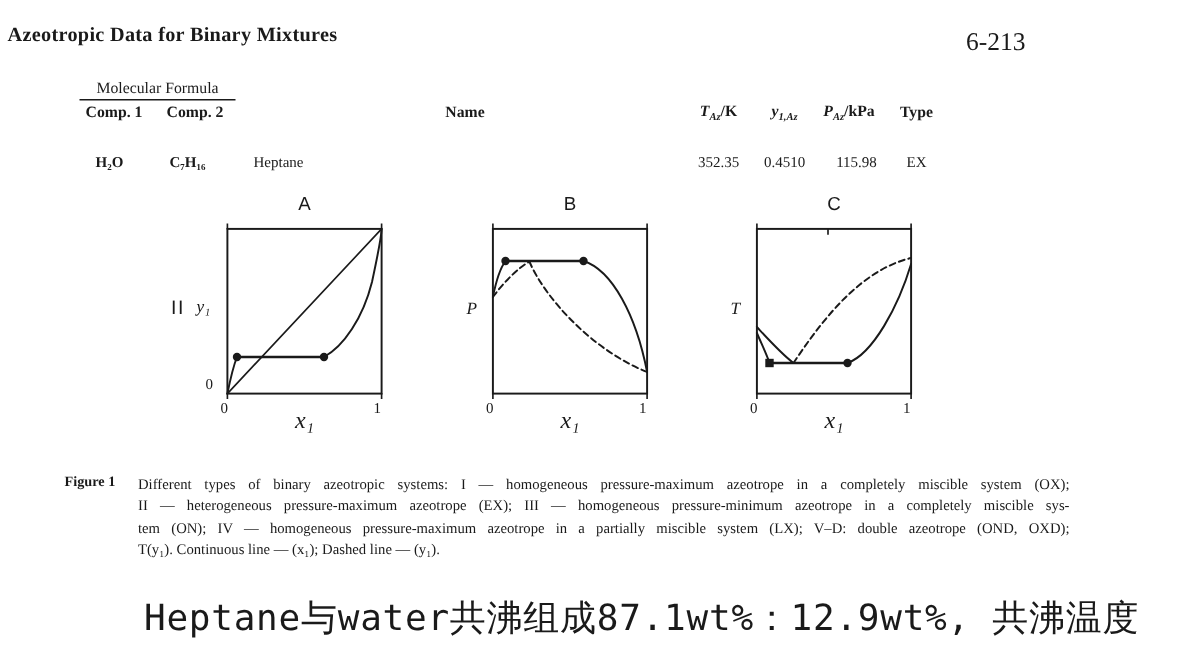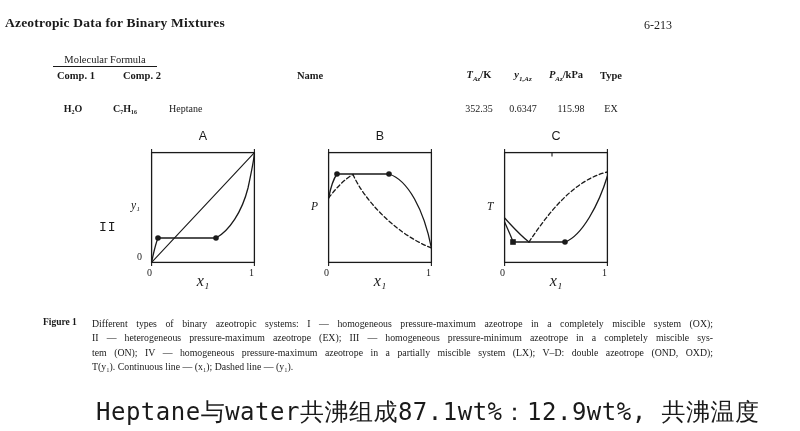--- a/index.html
+++ b/index.html
@@ -2,32 +2,32 @@
 <html><head>
 <meta charset="utf-8">
 <style>
   html,body{margin:0;padding:0;background:#fff;}
   #page{position:relative;width:800px;height:431px;background:#ffffff;overflow:hidden;
         font-family:"Liberation Serif","DejaVu Serif",serif;color:#1a1a1a;}
   .abs{position:absolute;}
   .b{font-weight:bold;}
   .i{font-style:italic;}
   #title{left:5px;top:15px;font-size:13.5px;font-weight:bold;letter-spacing:.2px;}
-  #pagenum{left:644px;top:18px;font-size:12px;}
+  #pagenum{left:644px;top:18px;font-size:17px;}
   .grp{left:53px;top:54px;width:104px;font-size:10.5px;font-weight:normal;text-align:center;
        border-bottom:1.5px solid #1a1a1a;padding-bottom:1px;}
   .hdr{top:70px;font-size:10.5px;font-weight:bold;text-align:center;}
   .hdr sub,.cell sub{font-size:7px;margin-top:32px;}
   .cell{top:103px;font-size:10px;text-align:center;}
   svg.plot{position:absolute;overflow:visible;}
   .dg-title{top:129px;font-size:12.5px;font-family:"Liberation Sans","DejaVu Sans",sans-serif;text-align:center;}
   .ylab{font-size:11.5px;font-style:italic;}
   .axnum{font-size:10px;}
   .xlab{top:272px;font-size:16px;font-style:italic;text-align:center;}
-  #roman{left:99px;top:197px;font-size:13px;font-family:Liberation Mono, monospace;letter-spacing:1px;margin-top:23px;}
+  #roman{left:114px;top:197px;font-size:13px;font-family:Liberation Sans, sans-serif;letter-spacing:1px;}
   #cap-label{left:43px;top:317px;font-size:9.5px;font-weight:bold;}
   #cap-body{left:92px;top:317px;width:621px;font-size:9.8px;line-height:14.4px;}
   .cap-line{text-align:justify;text-align-last:justify;}
   .cap-line:last-child{text-align:justify;text-align-last:left;}
   #annotation{left:96px;top:396px;font-size:24px;
       font-family:"DejaVu Sans Mono","Liberation Mono",monospace;letter-spacing:.5px;}
   .stroke{stroke:#1a1a1a;fill:none;stroke-width:1.3;stroke-linecap:round;}
   .dash{stroke-dasharray:4 2.6;}
   .dot{fill:#1a1a1a;stroke:none;}
   .tick{stroke:#1a1a1a;stroke-width:1.1;}
@@ -35,32 +35,32 @@
 </head>
 <body>
 
 <div id="page">
 
   <div id="title" class="abs">Azeotropic Data for Binary Mixtures</div>
   <div id="pagenum" class="abs">6-213</div>
 
   <div class="abs grp">Molecular Formula</div>
   <div class="abs hdr" style="left:48px;width:56px;">Comp. 1</div>
-  <div class="abs hdr" style="left:114px;width:56px;">Comp. 2</div>
+  <div class="abs hdr" style="left:102px;width:56px;">Comp. 2</div>
   <div class="abs hdr" style="left:282px;width:56px;">Name</div>
   <div class="abs hdr" style="left:452px;width:54px;top:69px;"><span class="i">T</span><sub class="i">Az</sub><span>/K</span></div>
   <div class="abs hdr" style="left:503px;width:40px;top:69px;"><span class="i">y</span><sub class="i">1,Az</sub><span></span></div>
   <div class="abs hdr" style="left:543px;width:46px;top:69px;"><span class="i">P</span><sub class="i">Az</sub><span>/kPa</span></div>
   <div class="abs hdr" style="left:590px;width:42px;">Type</div>
 
   <div class="abs cell b" style="left:45px;width:56px;">H₂O</div>
   <div class="abs cell b" style="left:97px;width:56px;">C₇H₁₆</div>
   <div class="abs cell" style="left:169px;text-align:left;">Heptane</div>
   <div class="abs cell" style="left:452px;width:54px;">352.35</div>
-  <div class="abs cell" style="left:503px;width:40px;">0.6347</div>
+  <div class="abs cell" style="left:503px;width:40px;">0.4510</div>
   <div class="abs cell" style="left:548px;width:46px;">115.98</div>
   <div class="abs cell" style="left:590px;width:42px;">EX</div>
 
   <div id="roman" class="abs">II</div>
 
   <div class="abs dg-title" style="left:151px;width:104px;">A</div>
   <div class="abs ylab" style="left:131px;top:199px;">y₁</div>
   <div class="abs axnum" style="left:137px;top:251px;">0</div>
   <svg class="plot" style="left:151px;top:152px;" width="104" height="111" viewBox="0 0 104 111">
     <rect x="0.6" y="0.6" width="102.8" height="109.8" class="stroke"></rect>

